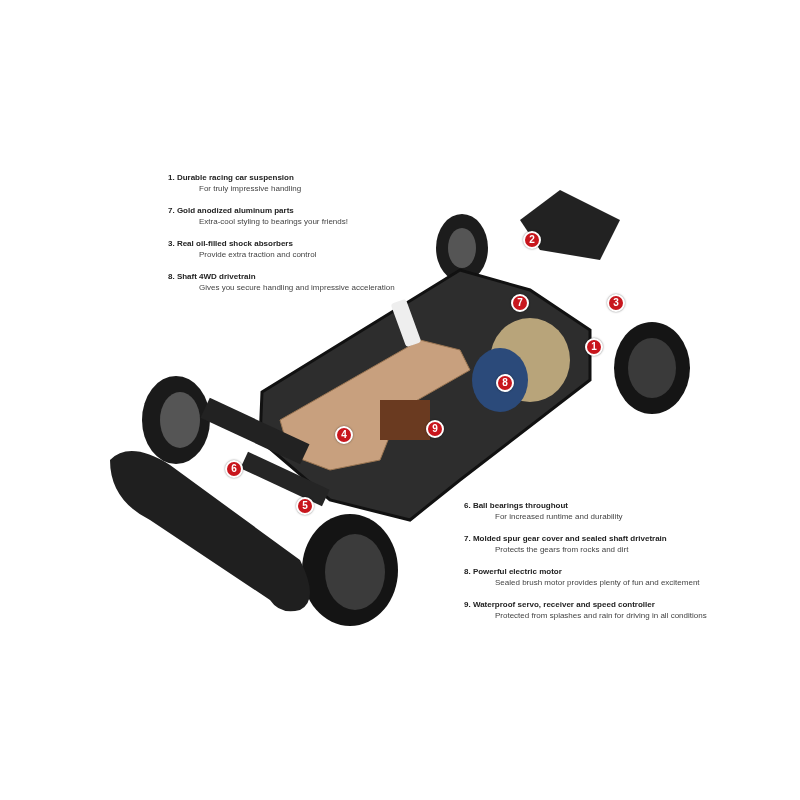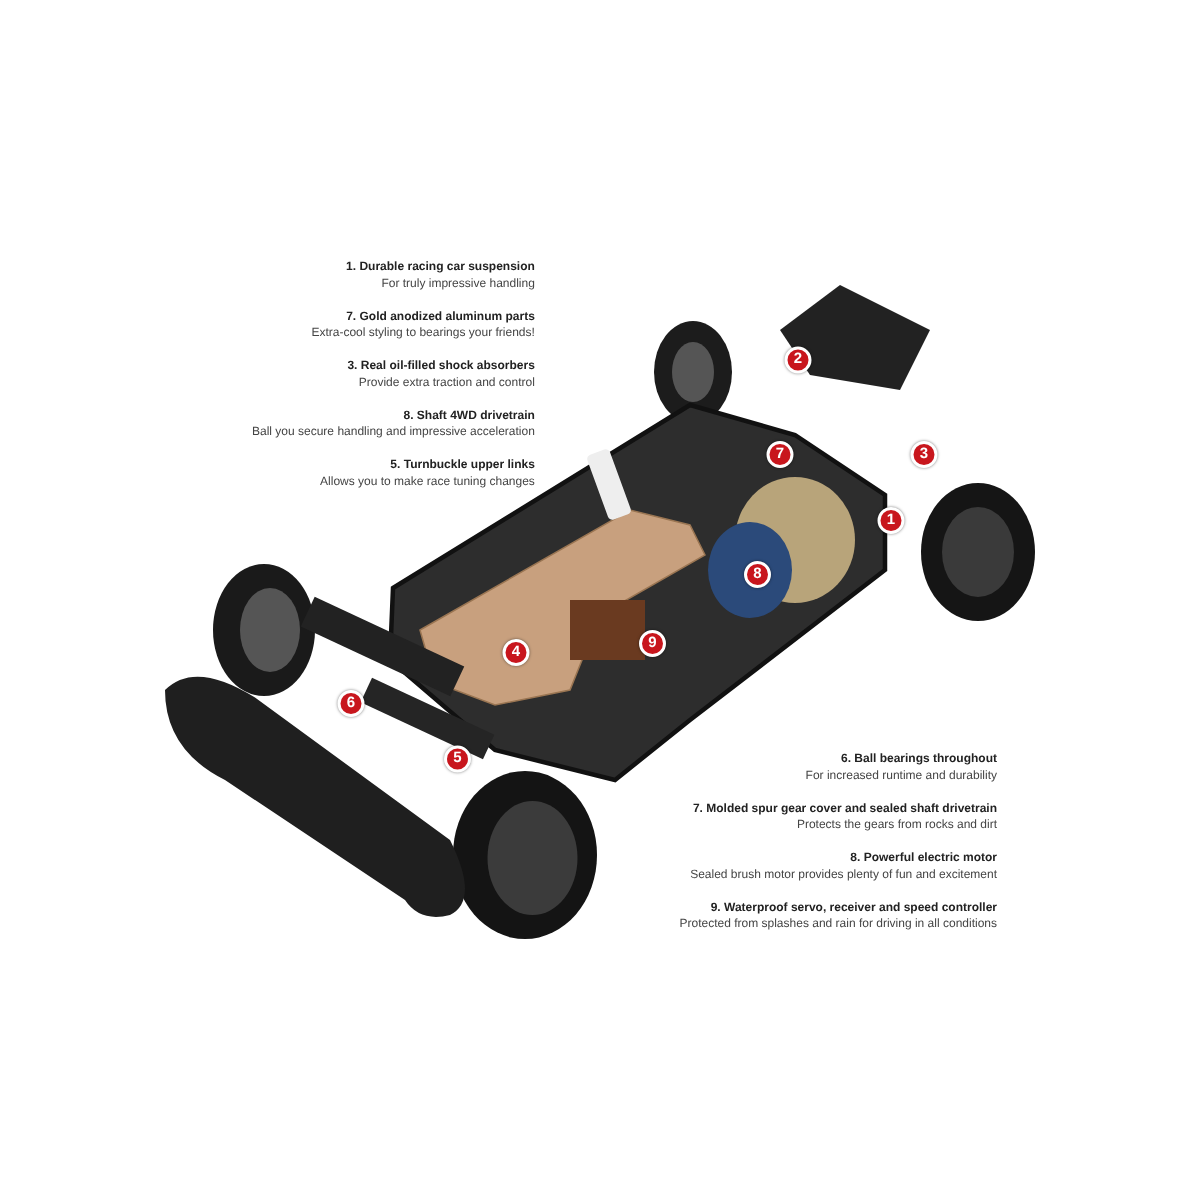--- a/index.html
+++ b/index.html
@@ -1,22 +1,22 @@
 <!DOCTYPE html>
 <html><head>
 <meta charset="utf-8">
 <style>
   html, body { margin:0; padding:0; background:#ffffff; }
   body { width:800px; height:800px; position:relative; overflow:hidden; font-family:"Liberation Sans", sans-serif; }
   .feature-list { position:absolute; }
-  .feature { margin-bottom:11px;text-align:right; }
+  .feature { margin-bottom:11px; }
   .feature-title { font-size:8px; font-weight:bold; color:#222; line-height:11px; }
-  .feature-desc { font-size:8px; color:#444; line-height:11px; }
+  .feature-desc { font-size:8px; color:#444; line-height:11px;margin-left:31px; }
   #list-left { left:168px; top:172px; }
-  #list-right { left:453px; top:500px; }
+  #list-right { left:464px; top:500px; }
   .car { position:absolute; left:0; top:0; width:800px; height:800px; }
   .badge { position:absolute; width:18px; height:18px; border-radius:50%; background:#c8161d; border:2px solid #fff; box-sizing:border-box; color:#fff; font-size:10px; font-weight:bold; text-align:center; line-height:14px; box-shadow:0 0 2px rgba(0,0,0,0.5); }
 </style>
 </head>
 <body>
 
 <svg class="car" viewBox="0 0 800 800" xmlns="http://www.w3.org/2000/svg">
 
   <ellipse cx="462" cy="248" rx="26" ry="34" fill="#1c1c1c"></ellipse>
   <ellipse cx="462" cy="248" rx="14" ry="20" fill="#555"></ellipse>
@@ -65,25 +65,21 @@
   <div class="feature">
     <div class="feature-title">7. Gold anodized aluminum parts</div>
     <div class="feature-desc">Extra-cool styling to bearings your friends!</div>
   </div>
   <div class="feature">
     <div class="feature-title">3. Real oil-filled shock absorbers</div>
     <div class="feature-desc">Provide extra traction and control</div>
   </div>
   <div class="feature">
     <div class="feature-title">8. Shaft 4WD drivetrain</div>
-    <div class="feature-desc">Ball you secure handling and impressive acceleration</div>
-  </div>
-  <div class="feature">
-    <div class="feature-title">5. Turnbuckle upper links</div>
-    <div class="feature-desc">Allows you to make race tuning changes</div>
+    <div class="feature-desc">Gives you secure handling and impressive acceleration</div>
   </div>
 </div>
 
 <div class="feature-list" id="list-right">
   <div class="feature">
     <div class="feature-title">6. Ball bearings throughout</div>
     <div class="feature-desc">For increased runtime and durability</div>
   </div>
   <div class="feature">
     <div class="feature-title">7. Molded spur gear cover and sealed shaft drivetrain</div>

